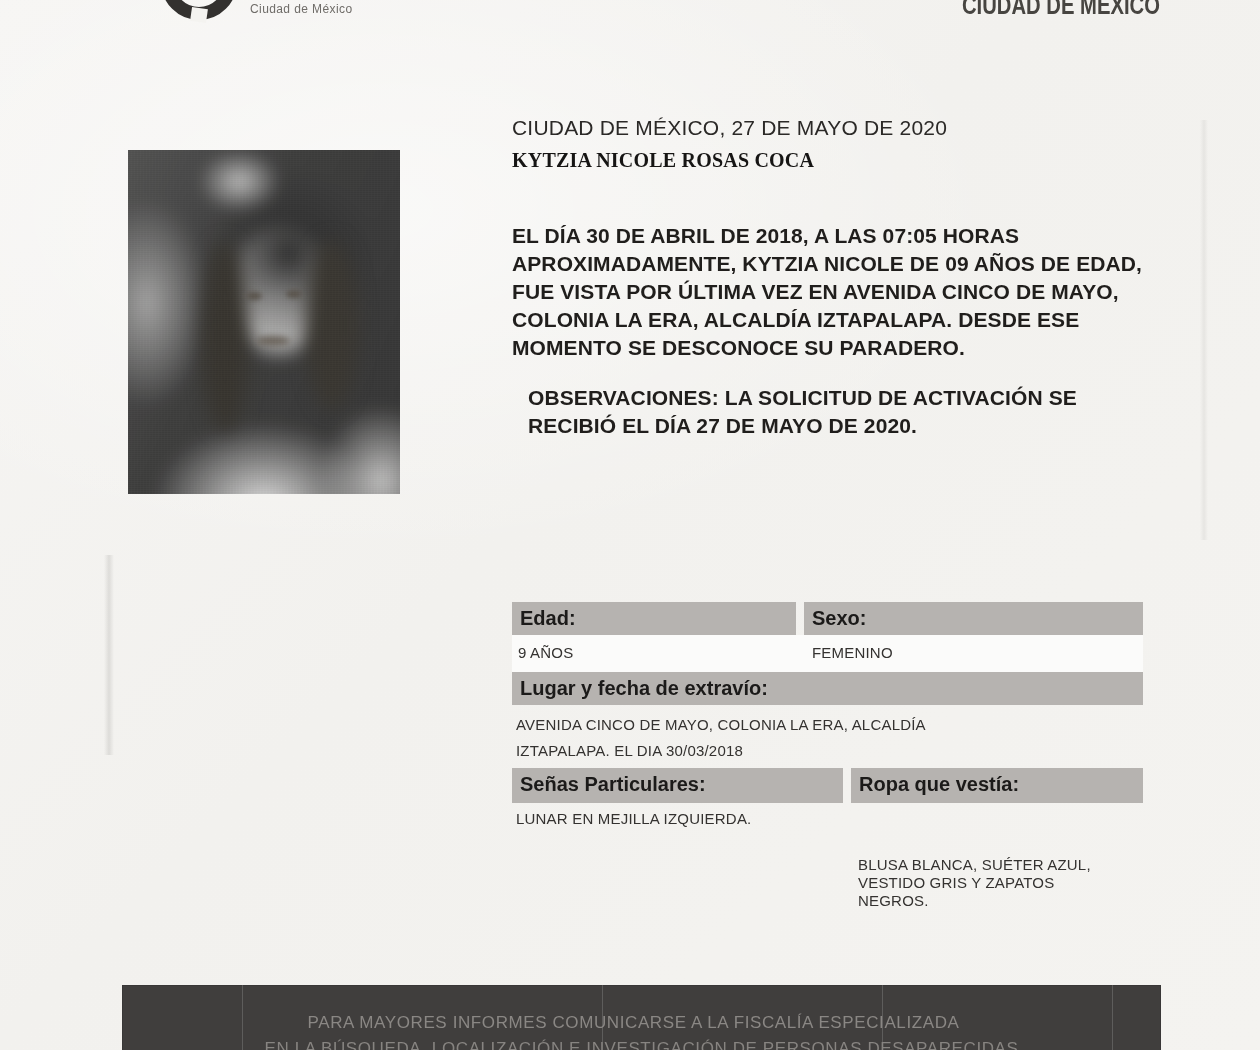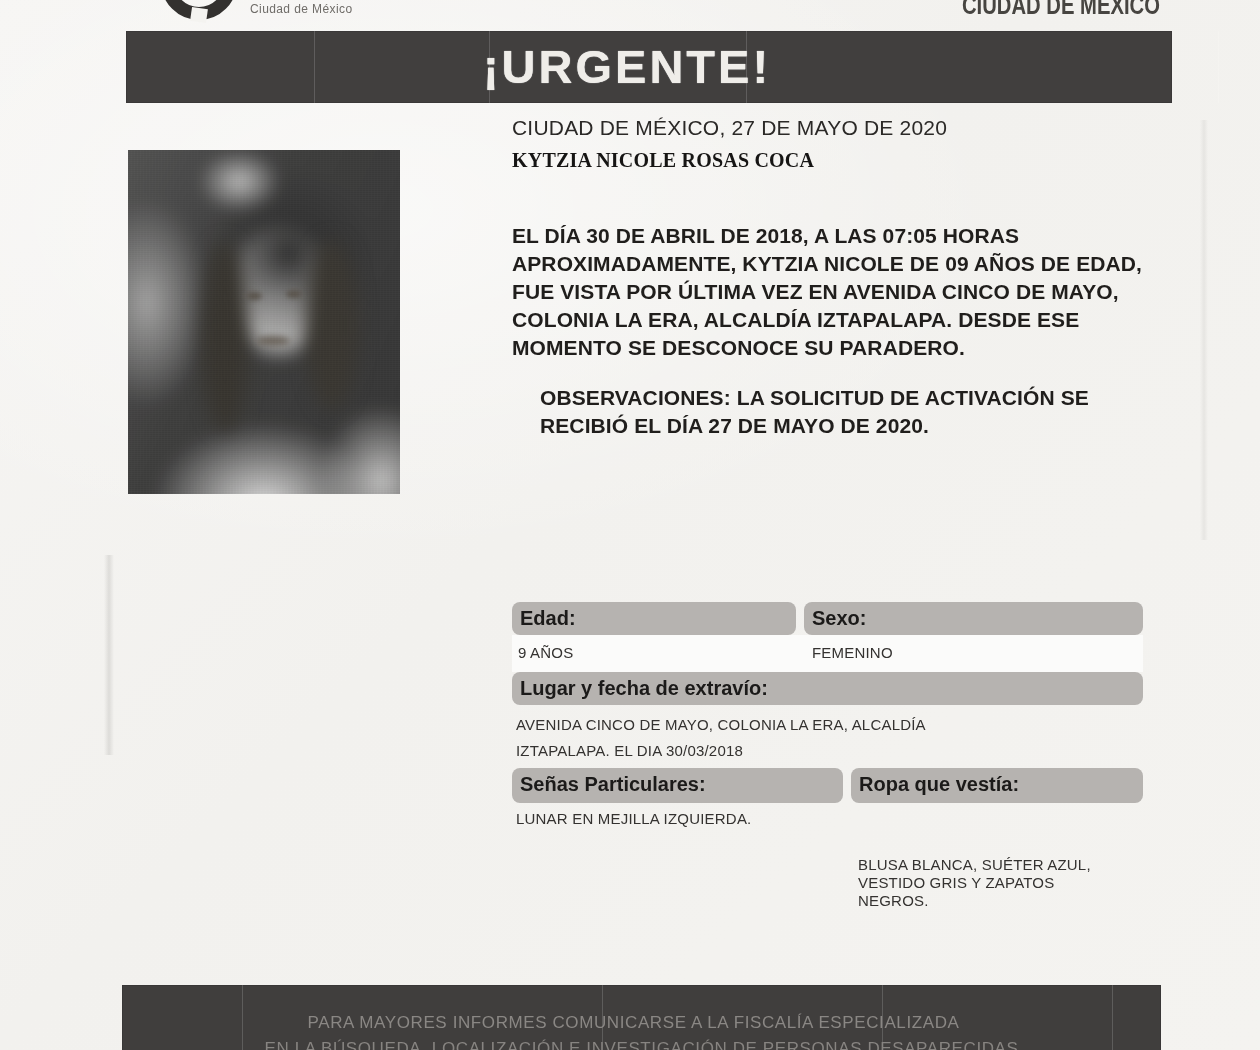--- a/index.html
+++ b/index.html
@@ -53,25 +53,25 @@
   .photo .eyeR{position:absolute;left:158px;top:140px;width:16px;height:8px;border-radius:50%;
         background:#5a544c;filter:blur(2.5px);}
   .photo .grain{position:absolute;inset:0;opacity:.25;
         background:repeating-linear-gradient(0deg,rgba(255,255,255,.06) 0 1px,rgba(0,0,0,.05) 1px 2px),
                    repeating-linear-gradient(90deg,rgba(255,255,255,.04) 0 1px,rgba(0,0,0,.04) 1px 3px);}
   
   .dateline{left:512px;top:116px;font-size:21px;color:#2b2927;letter-spacing:.2px;}
   .victim-name{left:512px;top:149px;font-size:20px;font-weight:bold;color:#161514;letter-spacing:.2px;font-family:Liberation Serif, serif;}
   .descr{left:512px;top:222px;width:652px;font-size:21px;line-height:28px;font-weight:bold;
         color:#201e1c;letter-spacing:.1px;}
-  .obs{left:540px;top:384px;width:608px;font-size:21px;line-height:28px;font-weight:bold;
+  .obs{left:528px;top:384px;width:608px;font-size:21px;line-height:28px;font-weight:bold;
         color:#201e1c;letter-spacing:.1px;}
   
   .bar{background:#b6b3b0;height:33px;box-sizing:border-box;padding:5px 0 0 8px;
-        font-weight:bold;font-size:20px;color:#1b1a19;border-radius:8px;}
+        font-weight:bold;font-size:20px;color:#1b1a19;}
   .cell-value{font-size:15px;color:#343230;letter-spacing:.2px;}
   .lh{line-height:26px;}
   
   .footer{left:122px;top:985px;width:1039px;height:80px;background:#403e3d;
         box-shadow:0 0 0 1px #393737 inset;}
   .footer .l1{position:absolute;left:0;right:16px;top:28px;text-align:center;
         color:#8a8784;font-size:17px;letter-spacing:.6px;}
   .footer .l2{position:absolute;left:0;right:0;top:54px;text-align:center;
         color:#878481;font-size:17px;letter-spacing:.6px;}
   
@@ -86,27 +86,20 @@
 <div class="page">
 
   <div class="abs seal"></div>
   <div class="abs seal-gap"></div>
   <div class="abs seal-caption">Ciudad de México</div>
 
   <div class="abs wordmark-clip">
     <div class="wordmark">CIUDAD DE MÉXICO</div>
   </div>
 
-  <div class="abs banner">
-    <div class="scanline" style="left:188px"></div>
-    <div class="scanline" style="left:363px"></div>
-    <div class="scanline" style="left:620px"></div>
-    <div class="scanline" style="left:1092px"></div>
-    <div class="banner-title">¡URGENTE!</div>
-  </div>
 
   <div class="abs photo">
     <div class="blur-layers"></div>
     <div class="hairL"></div>
     <div class="hairR"></div>
     <div class="eyeL"></div>
     <div class="eyeR"></div>
     <div class="smile"></div>
     <div class="grain"></div>
   </div>

